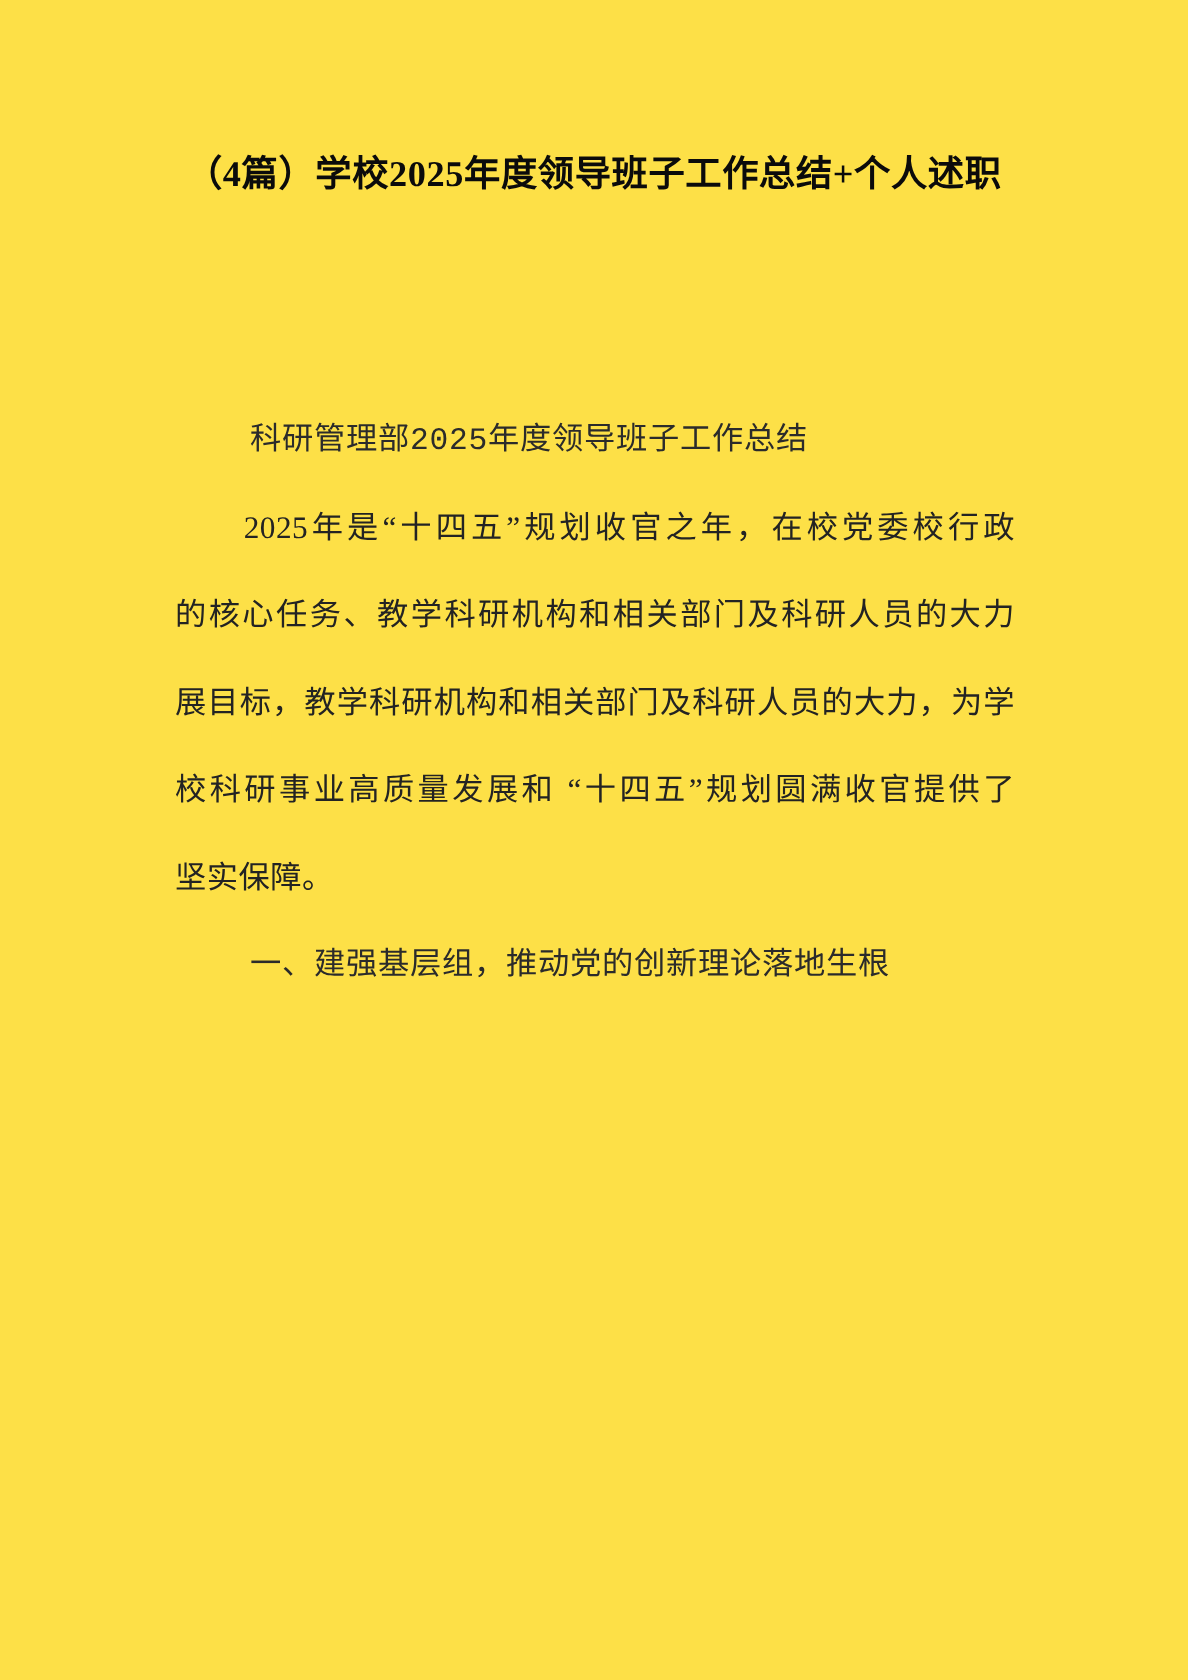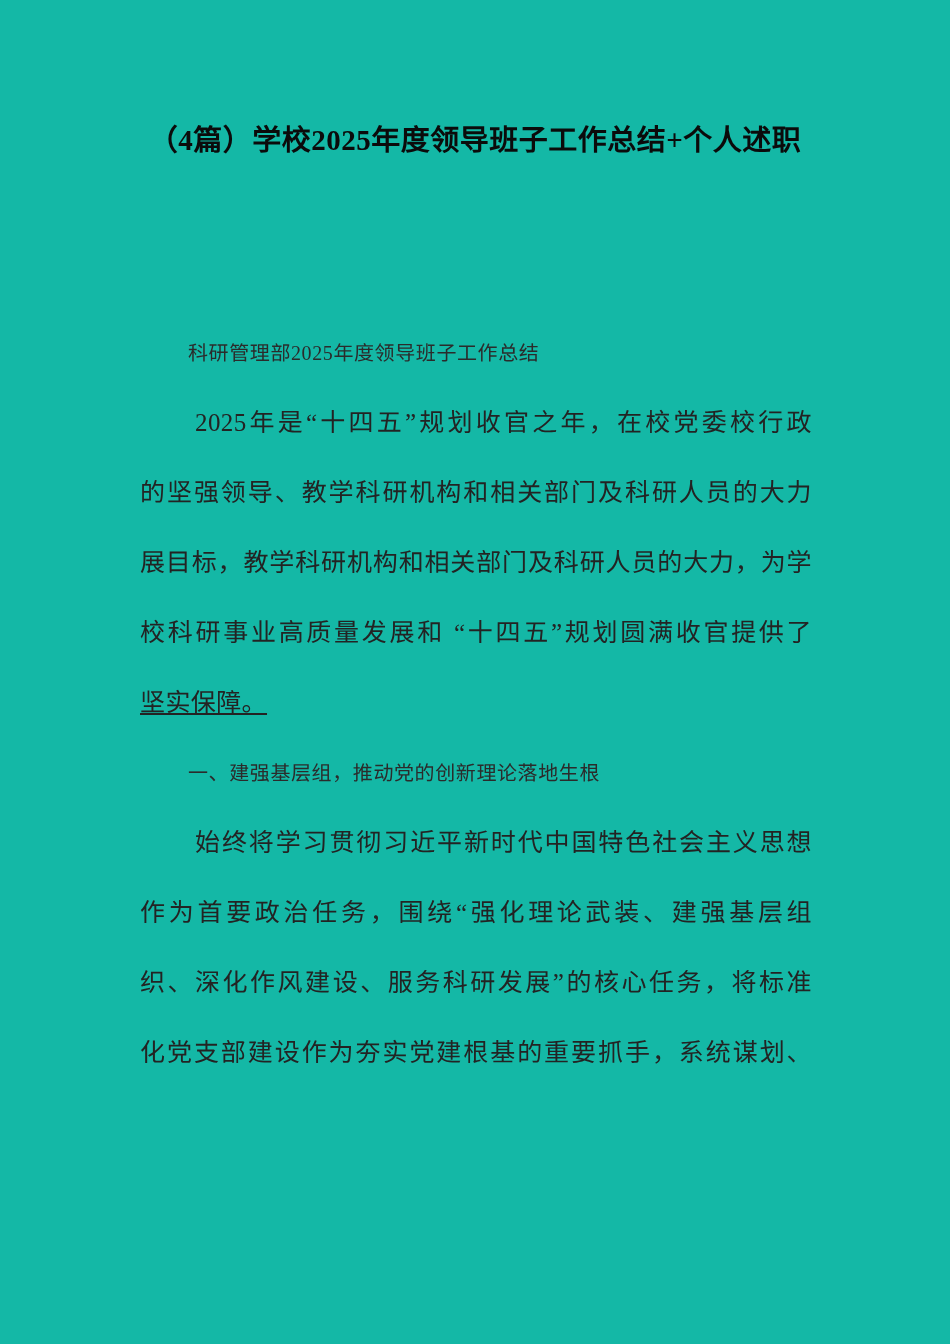--- a/index.html
+++ b/index.html
@@ -5,21 +5,21 @@
 <style>
   html, body {
     margin: 0;
     padding: 0;
     background: #ffffff;
   }
   .page {
     position: relative;
     width: 950px;
     height: 1344px;
-    background: #14b8a6;
+    background: #fde047;
     overflow: hidden;
     font-family: "Liberation Serif", "DejaVu Serif", serif;
     color: #000000;
     box-sizing: border-box;
   }
 
   
   .doc-title {
     position: absolute;
     left: 110px;
@@ -39,26 +39,27 @@
 
   
   .body-area {
     position: absolute;
     left: 140px;
     top: 318px;
     width: 672px;
   }
 
   .section-heading {
-    font-size: 20px;
+    font-size: 25px;
     line-height: 70px;
     color: #2b2b2b;
     text-indent: 2.4em;
     white-space: nowrap;
     letter-spacing: 0.6px;
+    font-family: Liberation Mono, monospace;
   }
 
   
   .para {
     font-size: 25px;
     line-height: 70px;
     color: #232323;
     letter-spacing: 0.4px;
   }
   .para .line {
@@ -66,48 +67,41 @@
     white-space: nowrap;
     text-align: justify;
     text-align-last: justify;
     width: 672px;
   }
   .para .line.indent {
     text-indent: 2.2em;
   }
   .para .line.last {
     text-align-last: left;
-    text-decoration: underline;
   }
 </style>
 </head>
 <body>
 
 <div class="page">
 
   <div class="doc-title">
     <span class="tline">（4篇）学校2025年度领导班子工作总结+个人述职</span>
   </div>
 
   <div class="body-area">
 
     <div class="section-heading">科研管理部2025年度领导班子工作总结</div>
 
     <div class="para">
       <span class="line indent">2025年是“十四五”规划收官之年，在校党委校行政</span>
-      <span class="line">的坚强领导、教学科研机构和相关部门及科研人员的大力</span>
+      <span class="line">的核心任务、教学科研机构和相关部门及科研人员的大力</span>
       <span class="line">展目标，教学科研机构和相关部门及科研人员的大力，为学</span>
       <span class="line">校科研事业高质量发展和 “十四五”规划圆满收官提供了</span>
       <span class="line last">坚实保障。</span>
     </div>
 
     <div class="section-heading">一、建强基层组，推动党的创新理论落地生根</div>
 
-    <div class="para">
-      <span class="line indent">始终将学习贯彻习近平新时代中国特色社会主义思想</span>
-      <span class="line">作为首要政治任务，围绕“强化理论武装、建强基层组</span>
-      <span class="line">织、深化作风建设、服务科研发展”的核心任务，将标准</span>
-      <span class="line">化党支部建设作为夯实党建根基的重要抓手，系统谋划、</span>
-    </div>
 
   </div>
 
 </div>
 
 </body></html>

